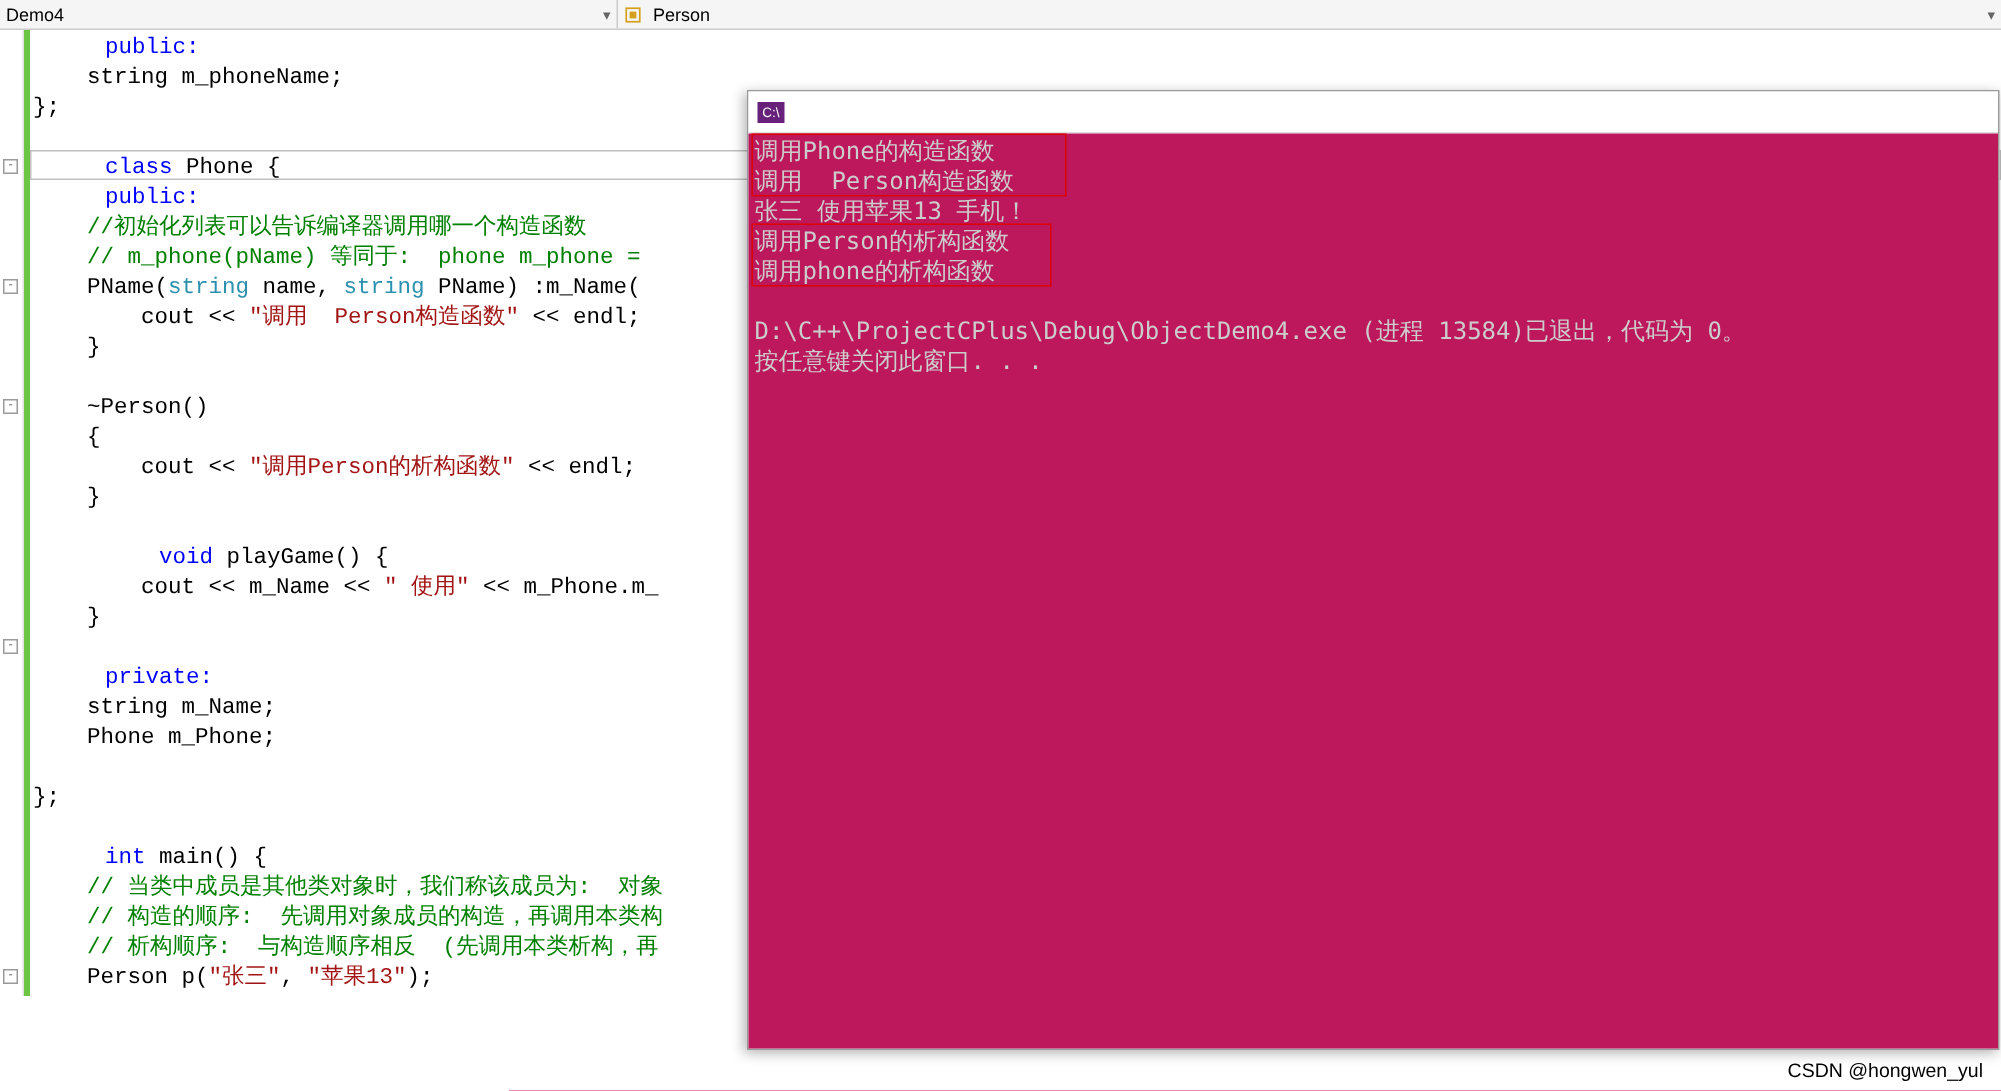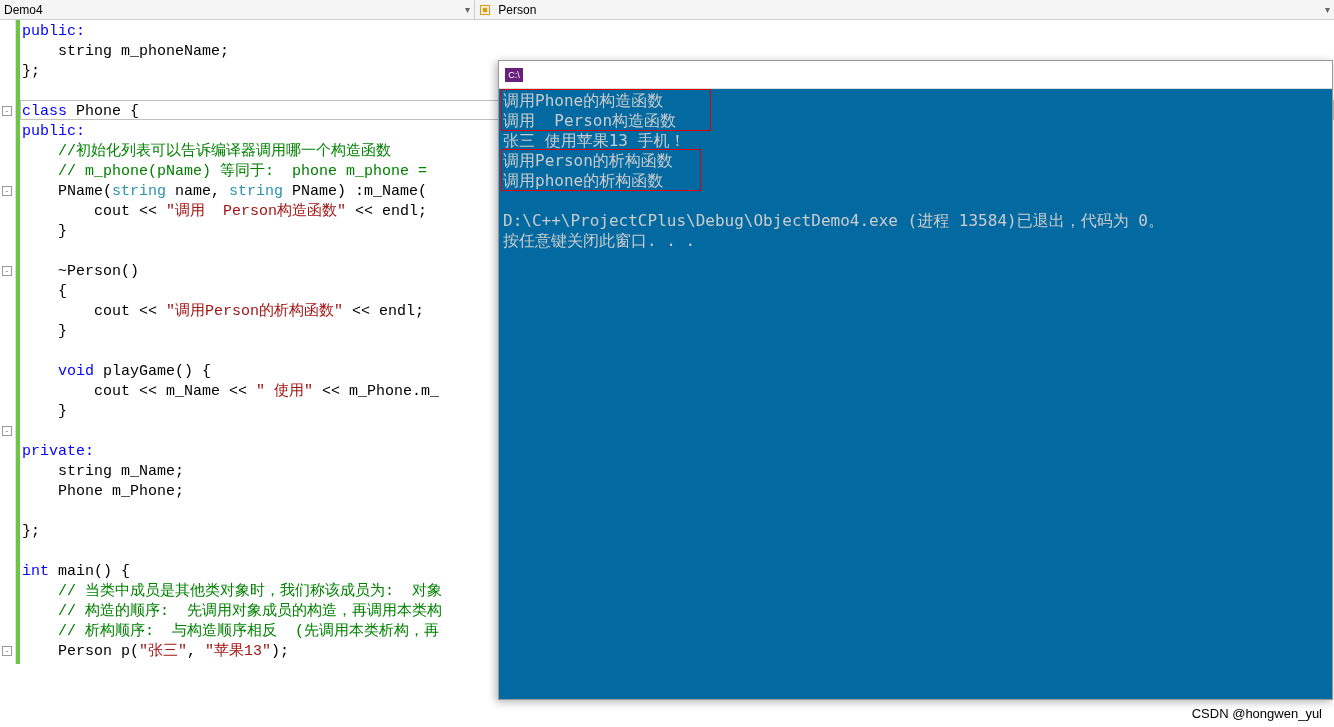--- a/index.html
+++ b/index.html
@@ -14,21 +14,21 @@
 }
 .topbar {
   display: flex;
   border-bottom: 1px solid #ccc;
   background: #f5f5f5;
   height: 20px;
   font-family: 'Segoe UI', sans-serif;
   font-size: 12px;
 }
 .topbar-left {
-  width: 475px;
+  width: 412px;
   padding: 1px 4px;
   border-right: 1px solid #ccc;
   display: flex;
   justify-content: space-between;
   align-items: center;
 }
 .topbar-right {
   flex: 1;
   padding: 1px 4px;
   display: flex;
@@ -65,21 +65,21 @@
   width: 4px;
   background: #6cc644;
 }
 .code {
   flex: 1;
   padding: 2px 0 2px 2px;
   line-height: 20px;
   white-space: pre;
   color: #000;
 }
-.kw { color: #0000ff; }
+.kw { color: #0000ff; margin-left: 48px; }
 .str { color: #a31515; }
 .comment { color: #008000; }
 .type { color: #2b91af; }
 .cursor-line {
   position: absolute;
   left: 20px;
   right: 0;
   height: 20px;
   border: 1px solid #c0c0c0;
   background: transparent;
@@ -115,21 +115,21 @@
   justify-content: center;
   margin-right: 6px;
 }
 .console-title {
   color: #888;
   font-family: 'Microsoft YaHei', sans-serif;
   font-size: 14px;
 }
 .console-title .strike { text-decoration: line-through; }
 .console-body {
-  background: #0369a1;
+  background: #be185d;
   color: #ccc;
   height: calc(100% - 28px);
   padding: 2px 4px;
   font-family: 'NSimSun', 'SimSun', Consolas, monospace;
   font-size: 16px;
   line-height: 20px;
   white-space: pre;
   position: relative;
 }
 .red-box {

